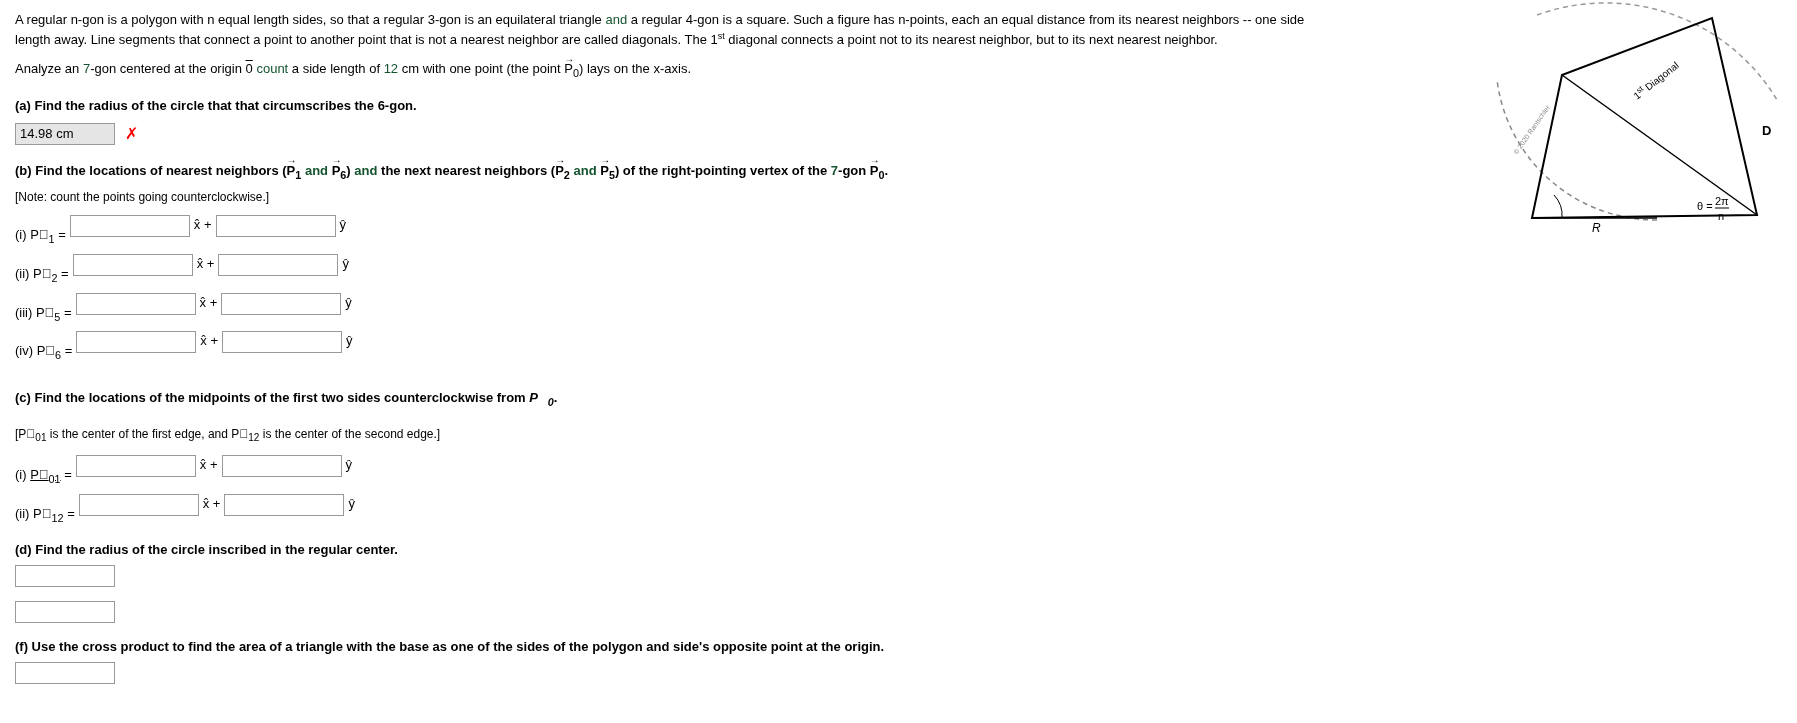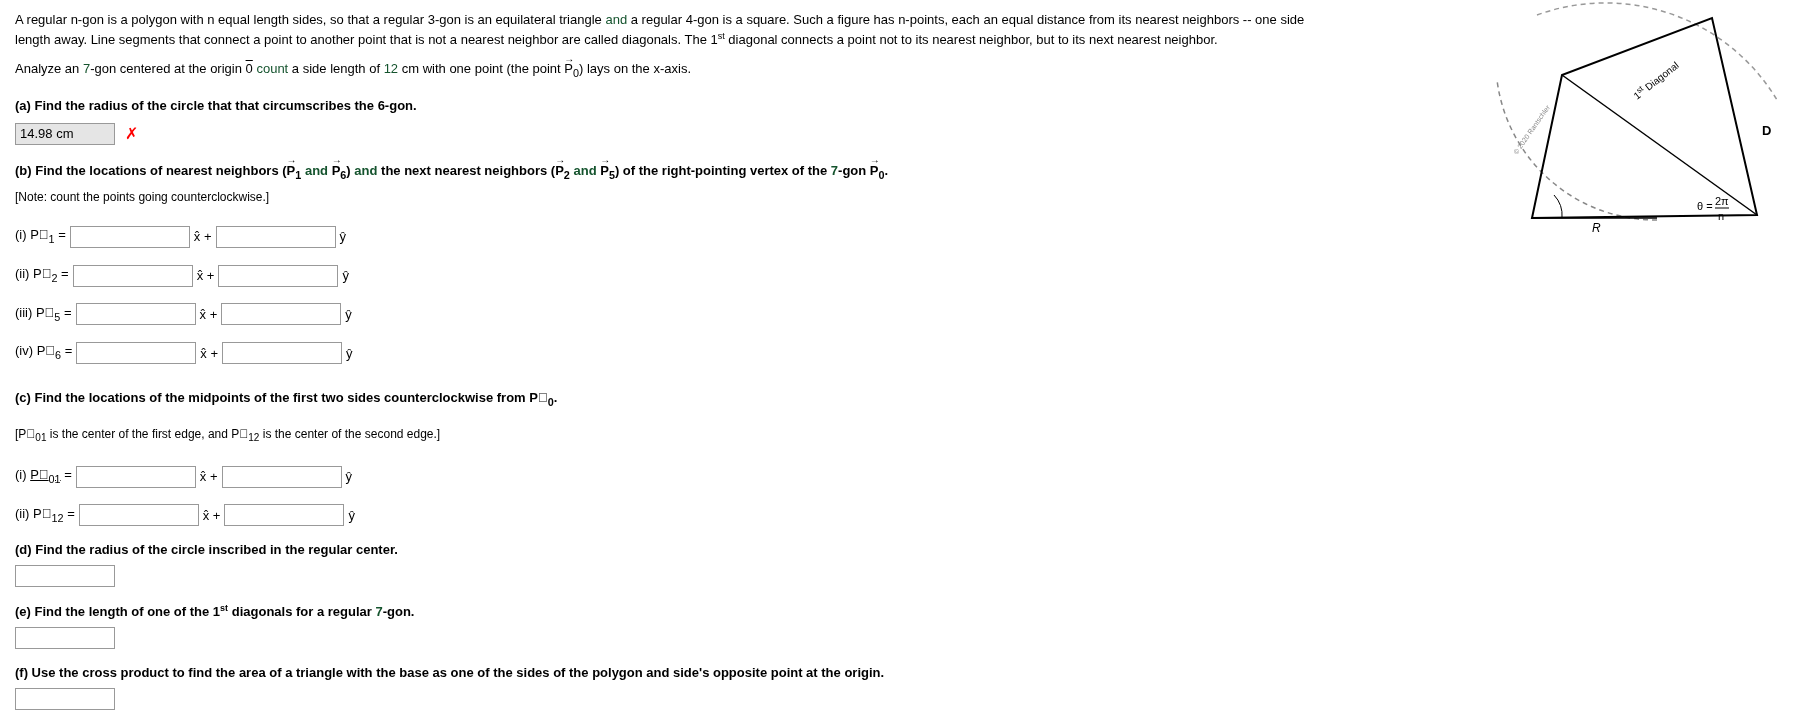--- a/index.html
+++ b/index.html
@@ -58,21 +58,21 @@
       color: #000;
     }
     .x-mark {
       color: red;
       font-size: 16px;
       margin-left: 4px;
       vertical-align: middle;
     }
     .row-input {
       display: flex;
-      align-items: flex-end;
+      align-items: flex-start;
       margin-bottom: 6px;
       gap: 4px;
     }
     sup { font-size: 9px; }
     
     .diagram-area {
       position: absolute;
       top: 0;
       right: 0;
       width: 430px;
@@ -139,21 +139,21 @@
       <span>(iv) <span style="display:inline-block;position:relative; padding-top:10px;">P⃗<sub>6</sub></span> =</span>
       <input type="text" class="answer-box-wide" value="" style="">
       <span>x̂ +</span>
       <input type="text" class="answer-box-wide" value="" style="">
       <span>ŷ</span>
     </div>
   </div>
 
   <div class="section">
     <div class="section-label">
-      (c) Find the locations of the midpoints of the first two sides counterclockwise from <span style="display:inline-block;position:relative; padding-top:10px;">P⃗<sub>0</sub></span>.
+      (c) Find the locations of the midpoints of the first two sides counterclockwise from <span style="display:inline-block;position:relative; padding-top:10px;font-style:italic;">P⃗<sub>0</sub></span>.
     </div>
     <div class="note-text">
       [<span style="display:inline-block;position:relative; padding-top:10px;">P⃗<sub>01</sub></span> is the center of the first edge, and <span style="display:inline-block;position:relative; padding-top:10px;">P⃗<sub>12</sub></span> is the center of the second edge.]
     </div>
 
     <div class="row-input">
       <span>(i) <span style="display:inline-block;position:relative; padding-top:10px;text-decoration:underline;">P⃗<sub>01</sub></span> =</span>
       <input type="text" class="answer-box-wide" value="" style="">
       <span>x̂ +</span>
       <input type="text" class="answer-box-wide" value="" style="">
@@ -170,23 +170,20 @@
   </div>
 
   <div class="section">
     <div class="section-label">(d) Find the radius of the circle inscribed in the regular center.</div>
     <div>
       <input type="text" class="answer-box" value="" style="">
     </div>
   </div>
 
   <div class="section">
-    <div class="section-label">
-      (e) Find the length of one of the 1<sup>st</sup> diagonals for a regular <span class="red">7</span>-gon.
-    </div>
     <div>
       <input type="text" class="answer-box" value="" style="">
     </div>
   </div>
 
   <div class="section">
     <div class="section-label">(f) Use the cross product to find the area of a triangle with the base as one of the sides of the polygon and side's opposite point at the origin.</div>
     <div>
       <input type="text" class="answer-box" value="" style="">
     </div>

